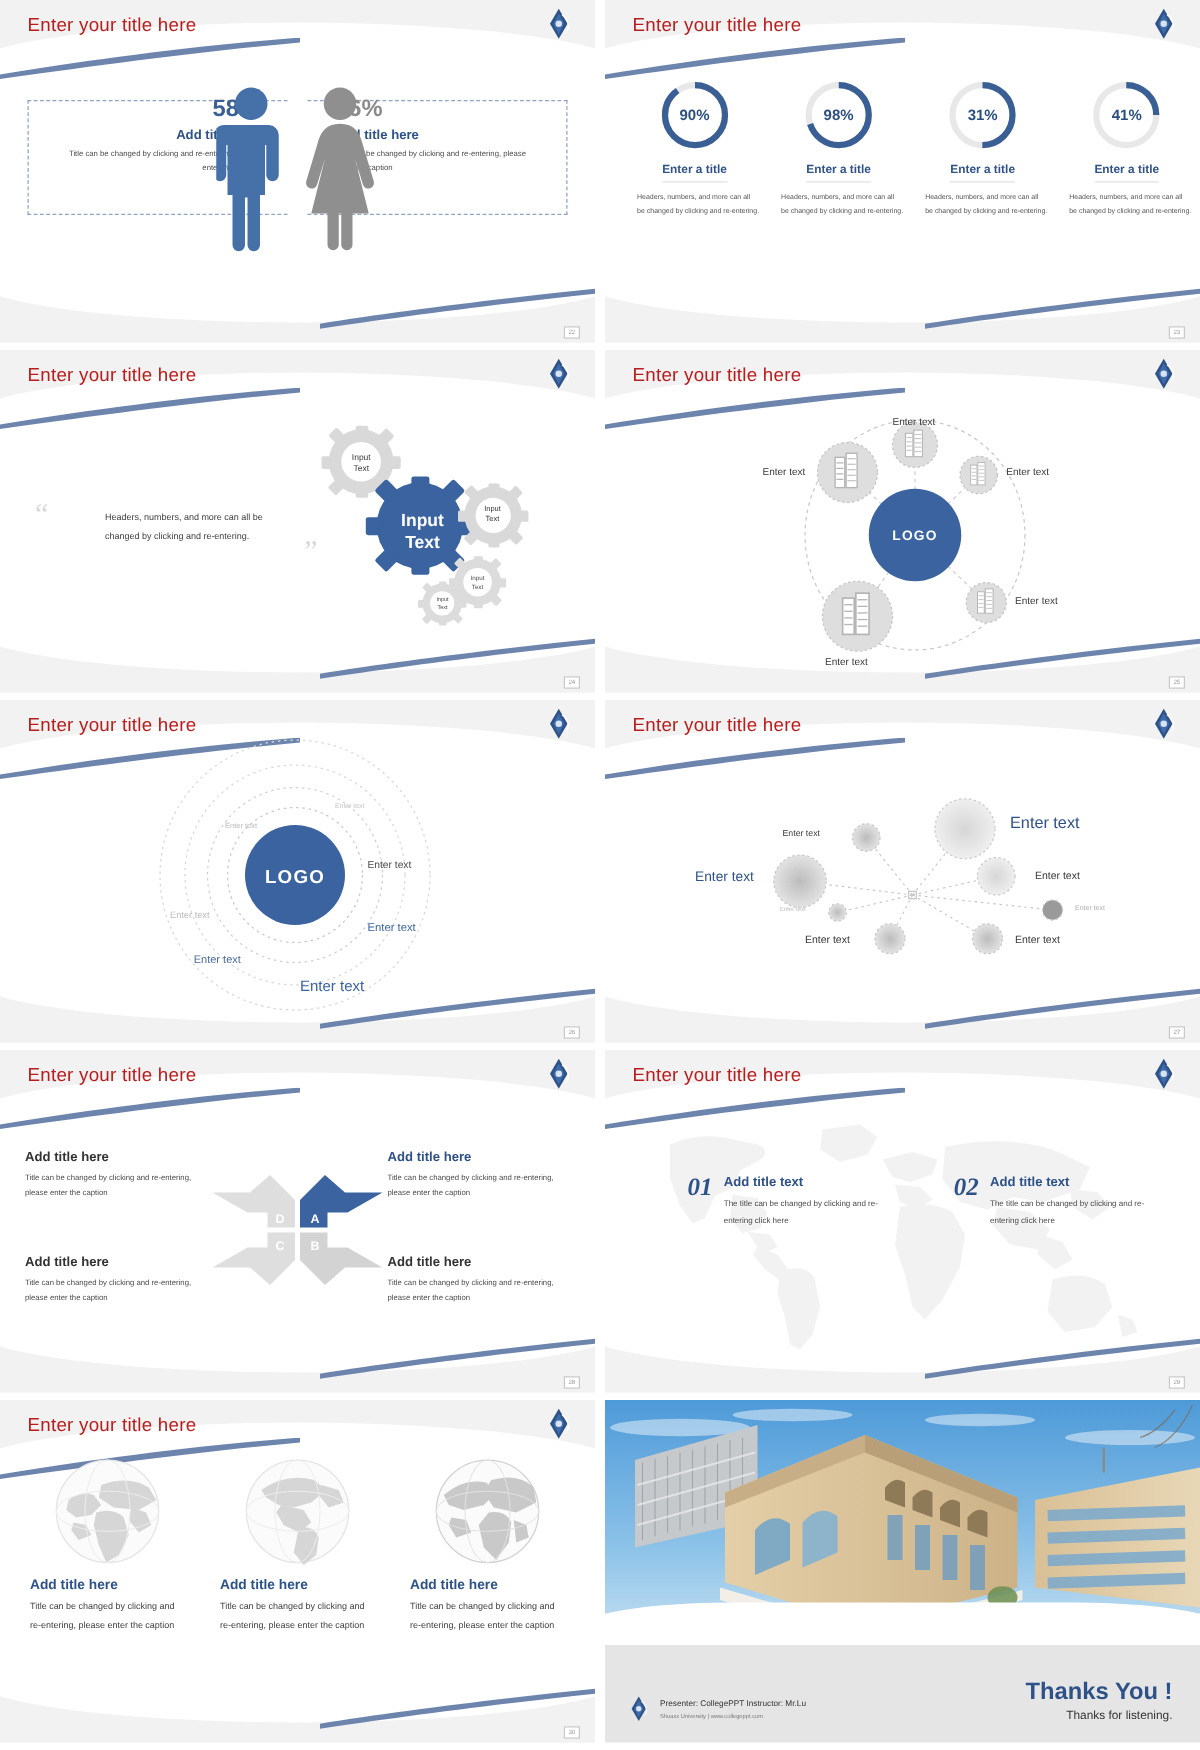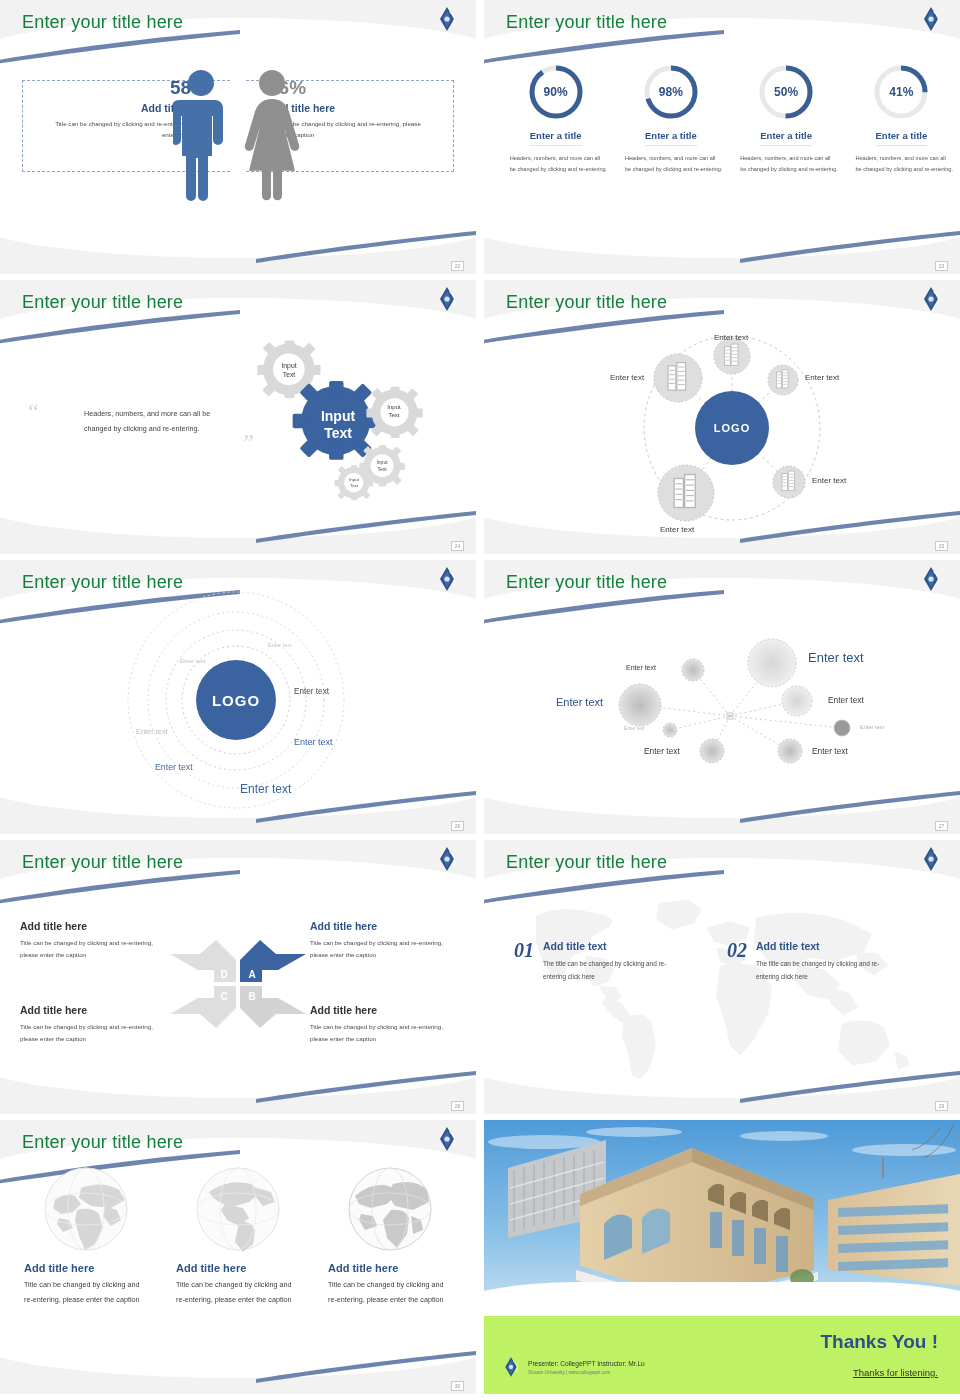--- a/index.html
+++ b/index.html
@@ -43,21 +43,21 @@
     overflow:hidden; pointer-events:none;
   }
   .swoosh-top svg, .swoosh-bot svg { display:block; }
   .swoosh-bot {
     position:absolute; right:-10px; bottom:10px;
     width:230px; height:34px;
     overflow:hidden; pointer-events:none;
   }
   .slide-title {
     position:absolute; left:22px; top:12px;
-    font-size:18px; color:#15803d; font-weight:400;
+    font-size:15px; color:#b91c1c; font-weight:400;
     letter-spacing:.2px;
   }
   .logo-mark { position:absolute; right:18px; top:6px; width:22px; height:26px; }
   .page-badge {
     position:absolute; right:12px; bottom:3px;
     width:13px; height:10px; border:1px solid #c9c9c9;
     background:#fff; font-size:5px; color:#9a9a9a;
     display:flex; align-items:center; justify-content:center;
     font-family:"Liberation Sans", sans-serif;
   }
@@ -120,45 +120,45 @@
   
   .s7-q { position:absolute; width:146px; }
   .s7-q .h { font-size:10.5px; margin-bottom:5px; }
   .s7-q .c { font-size:6.2px; line-height:1.9; color:#4a4a4a; }
   .s7-x { position:absolute; left:50%; top:98px; transform:translateX(-50%);
           width:136px; height:92px; }
 
   
   .s8-map { position:absolute; left:50%; top:50%; transform:translate(-50%,-46%);
             width:440px; height:190px; opacity:.5; }
-  .s8-item { position:absolute; top:100px; display:flex; gap:9px; align-items:flex-start; }
+  .s8-item { position:absolute; top:100px; display:flex; gap:9px; align-items:flex-start;margin-left:36px; }
   .s8-num { font-size:20px; font-style:italic; font-weight:bold; color:#2e5288;
             line-height:1; font-family:"Liberation Serif", serif; }
   .s8-h { font-size:10.5px; font-weight:bold; color:#2e5288; }
   .s8-c { font-size:6.4px; color:#4a4a4a; line-height:2; margin-top:6px; width:135px; }
 
   
   .s9-row { position:absolute; left:10px; right:10px; top:46px; display:flex; }
   .s9-cell { flex:1; padding:0 14px; }
   .s9-globe { width:86px; height:86px; margin:0 auto 10px auto; }
   .s9-h { font-size:11px; font-weight:bold; color:#2e5288; margin-bottom:4px; }
   .s9-c { font-size:7.2px; color:#3f3f3f; line-height:2.05; }
 
   
-  .s10 { background:#bef264; }
+  .s10 { background:#e5e5e5; }
   .s10-photo { position:absolute; left:0; right:0; top:0; height:196px; overflow:hidden; }
   .s10-mask { position:absolute; left:-40px; right:-40px; bottom:-26px;
               height:60px; background:#fff; border-radius:50% / 100%; }
   .s10-foot { position:absolute; left:18px; bottom:16px; display:flex; gap:8px;
               align-items:center; }
   .s10-line1 { font-size:6.6px; color:#333; }
   .s10-line2 { font-size:4.6px; color:#777; margin-top:3px; }
   .s10-thanks { position:absolute; right:22px; bottom:16px; text-align:right; }
   .s10-thanks .big { font-size:19px; font-weight:bold; color:#2e5288; }
-  .s10-thanks .small { font-size:9.5px; color:#333; margin-top:14px;text-decoration:underline; }
+  .s10-thanks .small { font-size:9.5px; color:#333; margin-top:2px; }
 </style>
 </head>
 <body>
 
 <div class="grid">
 
   <div class="slide">
     <div class="slide-inner"></div>
     <div class="body-curve"></div>
     <div class="swoosh-top">
@@ -257,21 +257,21 @@
         <div class="s2-t">Enter a title</div>
         <div class="s2-c">Headers, numbers, and more can all be changed by clicking and re-entering.</div>
       </div>
 
       <div class="s2-cell">
         <div class="s2-ring">
           <svg width="60" height="60" viewBox="0 0 60 60">
             <circle cx="30" cy="30" r="24" fill="none" stroke="#e8e8e8" stroke-width="5"></circle>
             <circle cx="30" cy="30" r="24" fill="none" stroke="#3a5f94" stroke-width="5" stroke-dasharray="75.4 150.8" stroke-linecap="butt" transform="rotate(-90 30 30)"></circle>
           </svg>
-          <div class="val">50%</div>
+          <div class="val">31%</div>
         </div>
         <div class="s2-t">Enter a title</div>
         <div class="s2-c">Headers, numbers, and more can all be changed by clicking and re-entering.</div>
       </div>
 
       <div class="s2-cell">
         <div class="s2-ring">
           <svg width="60" height="60" viewBox="0 0 60 60">
             <circle cx="30" cy="30" r="24" fill="none" stroke="#e8e8e8" stroke-width="5"></circle>
             <circle cx="30" cy="30" r="24" fill="none" stroke="#3a5f94" stroke-width="5" stroke-dasharray="37.7 150.8" stroke-linecap="butt" transform="rotate(-90 30 30)"></circle>

